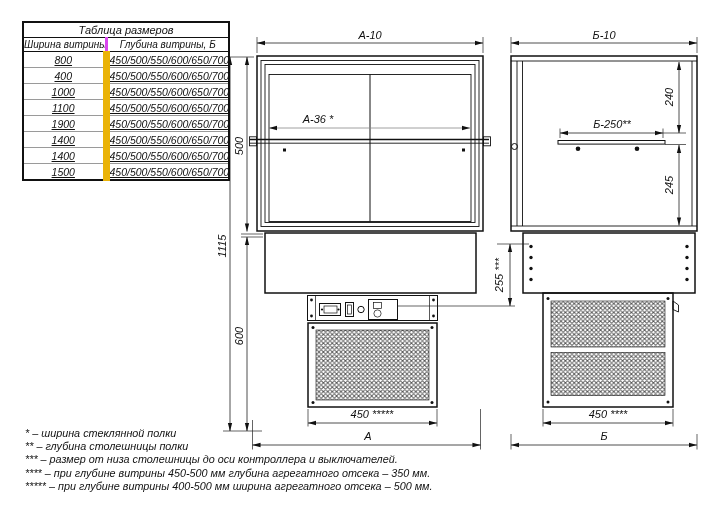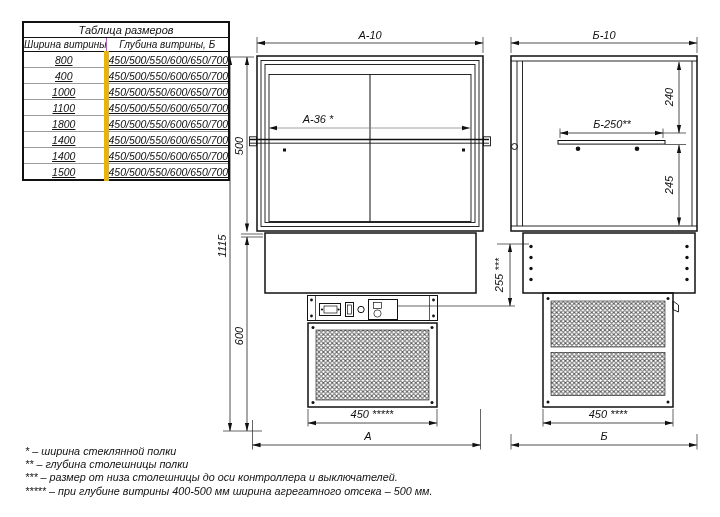--- a/index.html
+++ b/index.html
@@ -5,28 +5,28 @@
   html,body{margin:0;padding:0;background:#fff;}
   .stage{position:relative;width:720px;height:517px;background:#ffffff;overflow:hidden;
          font-family:"Liberation Sans",sans-serif;color:#111;}
   .stage svg{position:absolute;left:0;top:0;}
 
   
   table.size-table{position:absolute;left:22px;top:21px;width:206px;border-collapse:collapse;
     background:#fff;border:2px solid #111;table-layout:fixed;}
   table.size-table td{padding:0;text-align:center;vertical-align:middle;overflow:hidden;white-space:nowrap;}
   td.t-title{border-bottom:1px solid #111;font:italic 11px "Liberation Sans",sans-serif;height:14px;}
-  td.t-head{border-bottom:1px solid #111;border-left:1px solid #d946ef;font:italic 10px "Liberation Sans",sans-serif;height:13px;}
+  td.t-head{border-bottom:1px solid #111;border-left:3px solid #d946ef;font:italic 10px "Liberation Sans",sans-serif;height:13px;}
   td.t-head:first-child{border-left:none;}
   td.t-a,td.t-b{border-top:1px solid #9a9a9a;font:italic 10.5px "Liberation Sans",sans-serif;height:15px;text-decoration:underline;}
-  td.t-b{border-left:5px solid #eab308;}
+  td.t-b{border-left:7px solid #eab308;}
   col.c-a{width:83px;} col.c-b{width:123px;}
 
   
-  .footnotes{position:absolute;left:25px;top:445px;}
+  .footnotes{position:absolute;left:25px;top:427px;}
   .fn{font:italic 10.8px "Liberation Sans",sans-serif;line-height:13.2px;white-space:nowrap;color:#111;}
 
   
   .s15{stroke:#111;stroke-width:1.5;fill:none;}
   .s1{stroke:#111;stroke-width:1;fill:none;}
   .s09{stroke:#111;stroke-width:0.9;fill:none;}
   .s07{stroke:#111;stroke-width:0.7;fill:none;}
   .ext{stroke:#222;stroke-width:0.7;fill:none;}
   .dim{stroke:#222;stroke-width:0.8;fill:none;}
   .dimg{stroke:#888;stroke-width:0.8;fill:none;}
@@ -236,21 +236,21 @@
         </tr>
       <tr>
           <td class="t-a">1000</td>
           <td class="t-b">450/500/550/600/650/700</td>
         </tr>
       <tr>
           <td class="t-a">1100</td>
           <td class="t-b">450/500/550/600/650/700</td>
         </tr>
       <tr>
-          <td class="t-a">1800</td>
+          <td class="t-a">1900</td>
           <td class="t-b">450/500/550/600/650/700</td>
         </tr>
       <tr>
           <td class="t-a">1400</td>
           <td class="t-b">450/500/550/600/650/700</td>
         </tr>
       <tr>
           <td class="t-a">1400</td>
           <td class="t-b">450/500/550/600/650/700</td>
         </tr>
@@ -258,16 +258,17 @@
           <td class="t-a">1500</td>
           <td class="t-b">450/500/550/600/650/700</td>
         </tr>
     </tbody>
   </table>
 
   <div class="footnotes">
     <div class="fn">* – ширина стеклянной полки</div>
     <div class="fn">** – глубина столешницы полки</div>
     <div class="fn">*** – размер от низа столешницы до оси контроллера и выключателей.</div>
+    <div class="fn">**** – при глубине витрины 450-500 мм глубина агрегатного отсека – 350 мм.</div>
     <div class="fn">***** – при глубине витрины 400-500 мм ширина агрегатного отсека – 500 мм.</div>
   </div>
 
 </div>
 
 </body></html>

